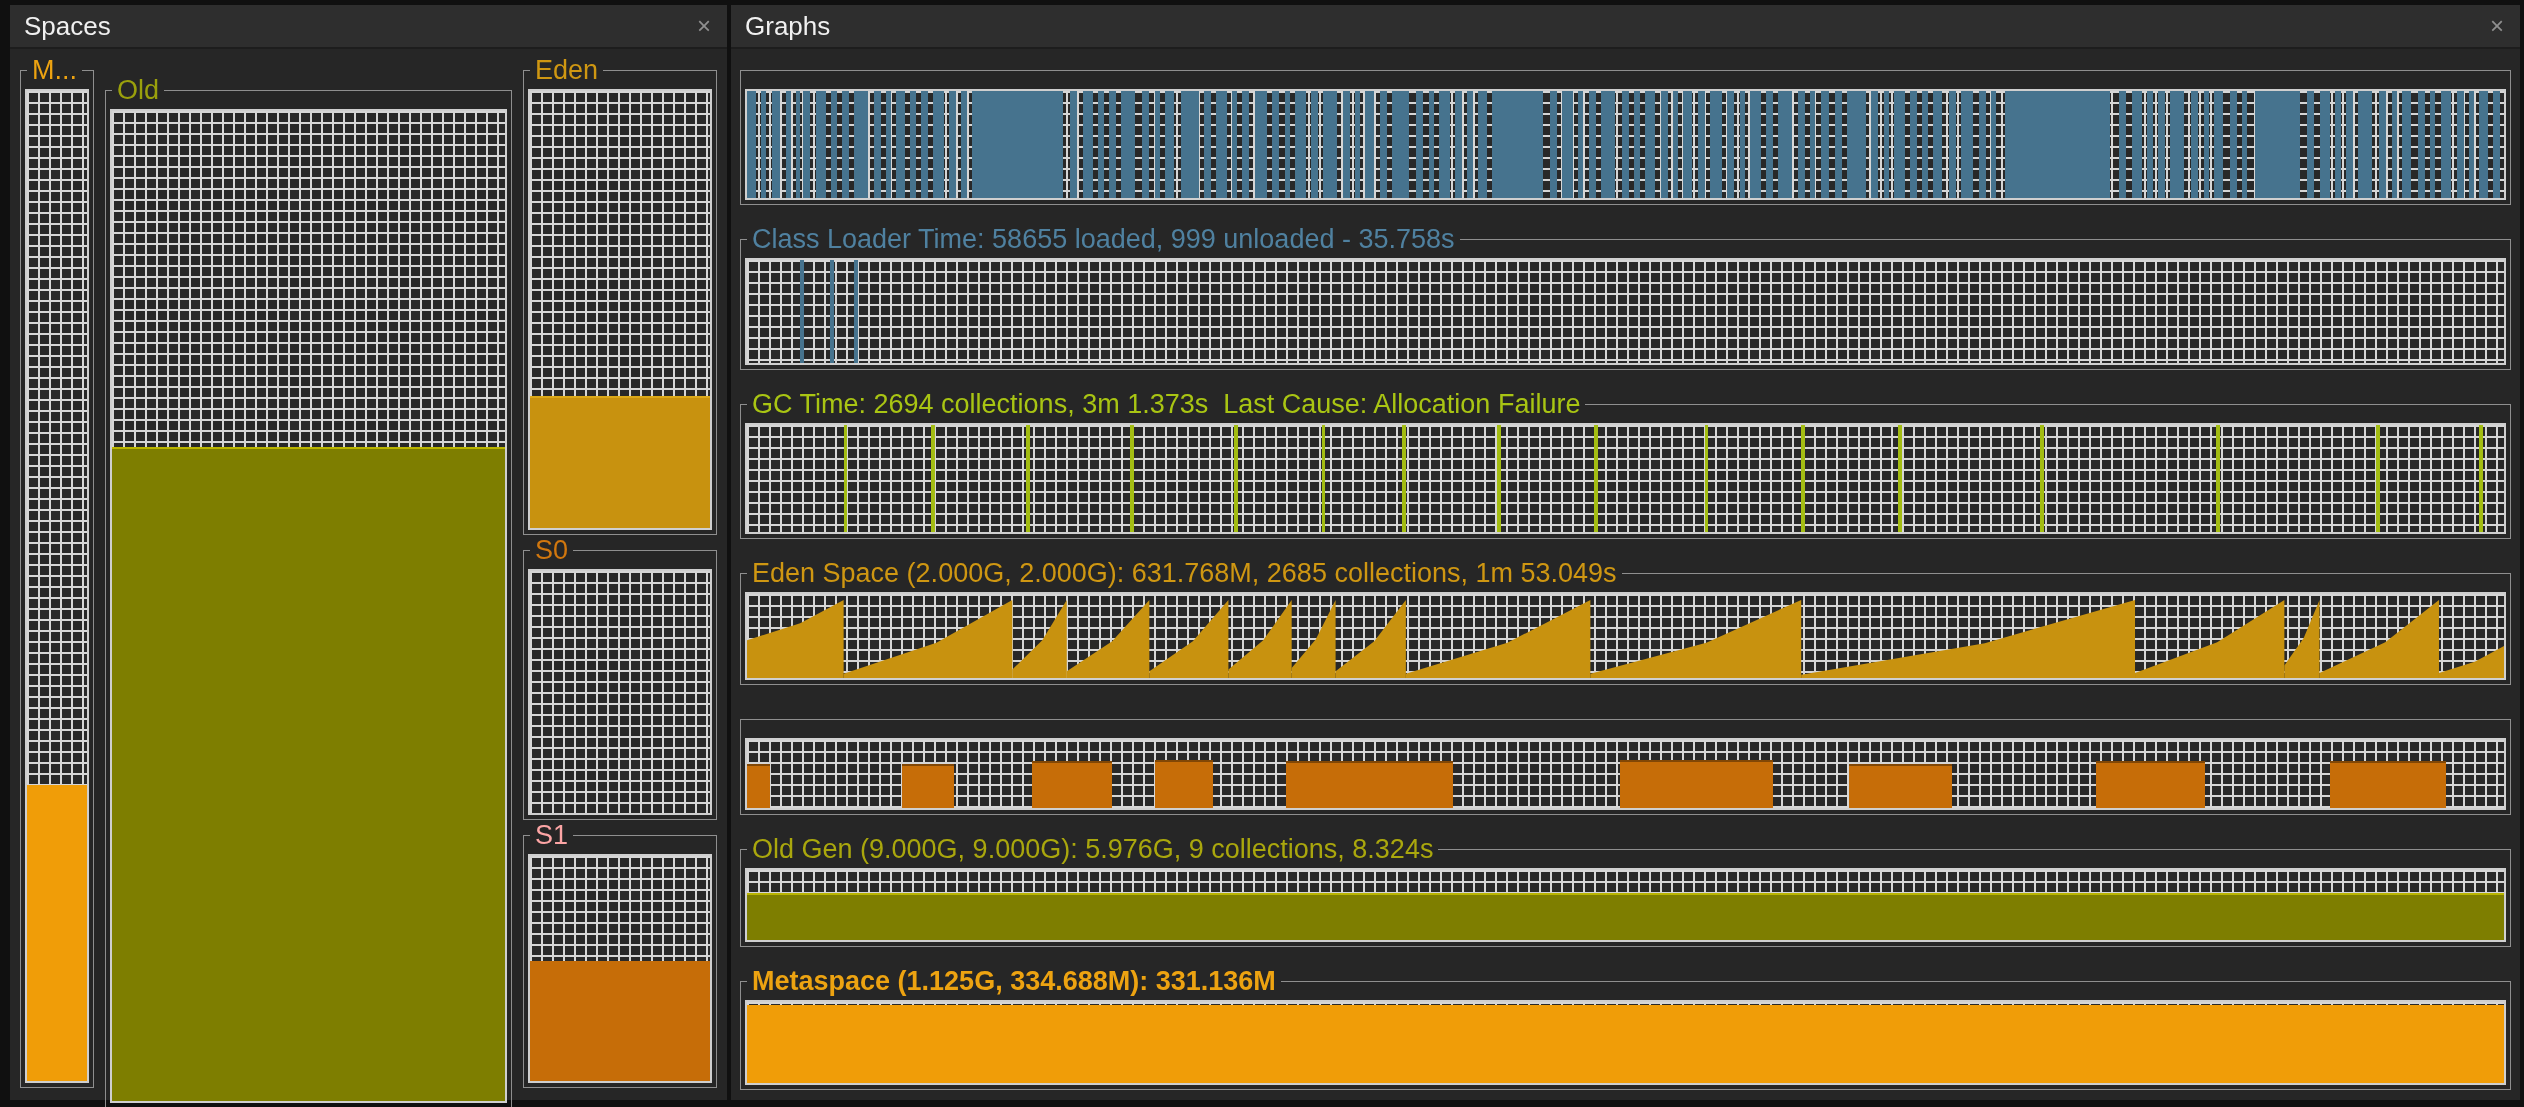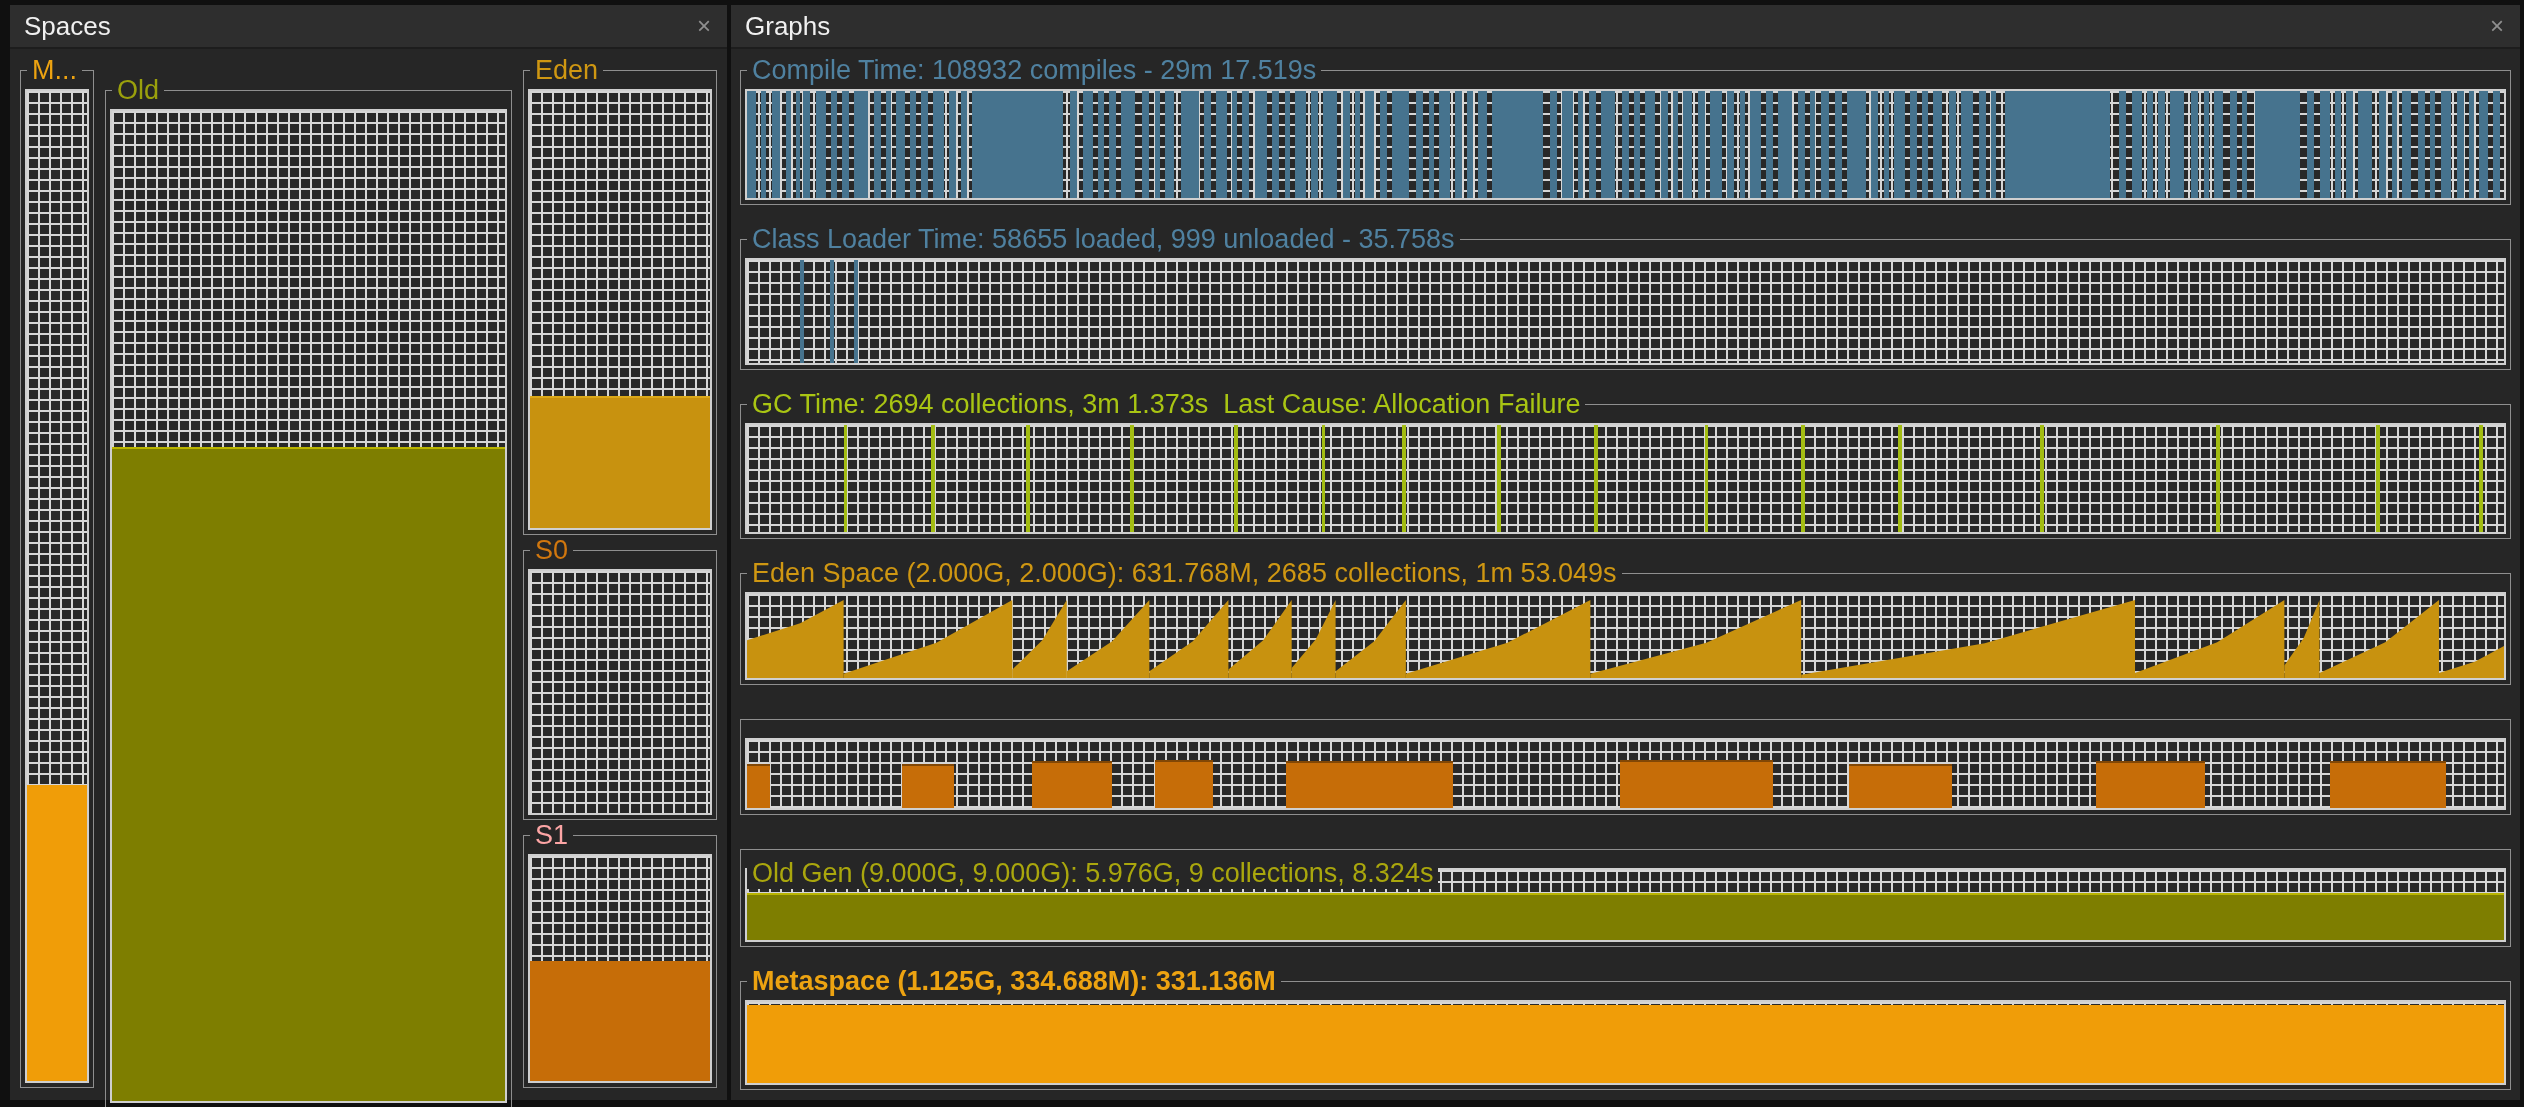--- a/index.html
+++ b/index.html
@@ -88,21 +88,20 @@
 
 <div class="panel" id="panel-graphs">
   <div class="titlebar">
     <span>Graphs</span>
     <span class="spacer"></span>
     <span class="close-btn">×</span>
   </div>
   <div class="content">
     <div class="graphs-content" id="graph-rows">
         <div class="tbox" style="height: 150px;">
-          <span class="tbox-label" style="color: rgb(79, 129, 160);">Compile Time: 108932 compiles - 29m 17.519s</span>
           <div class="canvas">
             <div class="vbar" style="left: 0%; width: max(3px, 0.5%); background: rgb(70, 115, 142);"></div>
             <div class="vbar" style="left: 0.8%; width: max(3px, 0.3%); background: rgb(70, 115, 142);"></div>
             <div class="vbar" style="left: 1.4%; width: max(3px, 0.5%); background: rgb(70, 115, 142);"></div>
             <div class="vbar" style="left: 2.2%; width: max(3px, 0.3%); background: rgb(70, 115, 142);"></div>
             <div class="vbar" style="left: 2.8%; width: max(3px, 0.2%); background: rgb(70, 115, 142);"></div>
             <div class="vbar" style="left: 3.2%; width: max(3px, 0.4%); background: rgb(70, 115, 142);"></div>
             <div class="vbar" style="left: 3.9%; width: max(3px, 0.6%); background: rgb(70, 115, 142);"></div>
             <div class="vbar" style="left: 4.8%; width: max(3px, 0.3%); background: rgb(70, 115, 142);"></div>
             <div class="vbar" style="left: 5.4%; width: max(3px, 0.4%); background: rgb(70, 115, 142);"></div>
@@ -267,21 +266,21 @@
             <div class="seg" style="left: 16.2%; width: 4.6%; height: 66%; background: rgb(198, 109, 8);"></div>
             <div class="seg" style="left: 23.2%; width: 3.3%; height: 68%; background: rgb(198, 109, 8);"></div>
             <div class="seg" style="left: 30.7%; width: 9.5%; height: 66%; background: rgb(198, 109, 8);"></div>
             <div class="seg" style="left: 49.7%; width: 8.7%; height: 68%; background: rgb(198, 109, 8);"></div>
             <div class="seg" style="left: 62.7%; width: 5.9%; height: 62%; background: rgb(198, 109, 8);"></div>
             <div class="seg" style="left: 76.8%; width: 6.2%; height: 66%; background: rgb(198, 109, 8);"></div>
             <div class="seg" style="left: 90.1%; width: 6.6%; height: 66%; background: rgb(198, 109, 8);"></div>
           </div>
         </div>
         <div class="tbox" style="height: 113px;">
-          <span class="tbox-label" style="color: rgb(170, 167, 13); margin-top: 24px;">Old Gen (9.000G, 9.000G): 5.976G, 9 collections, 8.324s</span>
+          <span class="tbox-label" style="color: rgb(170, 167, 13);">Old Gen (9.000G, 9.000G): 5.976G, 9 collections, 8.324s</span>
           <div class="canvas">
             <div class="fill" style="height: 66%; background: rgb(126, 126, 0); border-top: 2px solid rgb(185, 180, 0);"></div>
           </div>
         </div>
         <div class="tbox" style="height: 124px;">
           <span class="tbox-label" style="color: rgb(237, 163, 17); font-weight: bold;">Metaspace (1.125G, 334.688M): 331.136M</span>
           <div class="canvas">
             <div class="fill" style="height: 97%; background: rgb(240, 157, 8);"></div>
           </div>
         </div>

